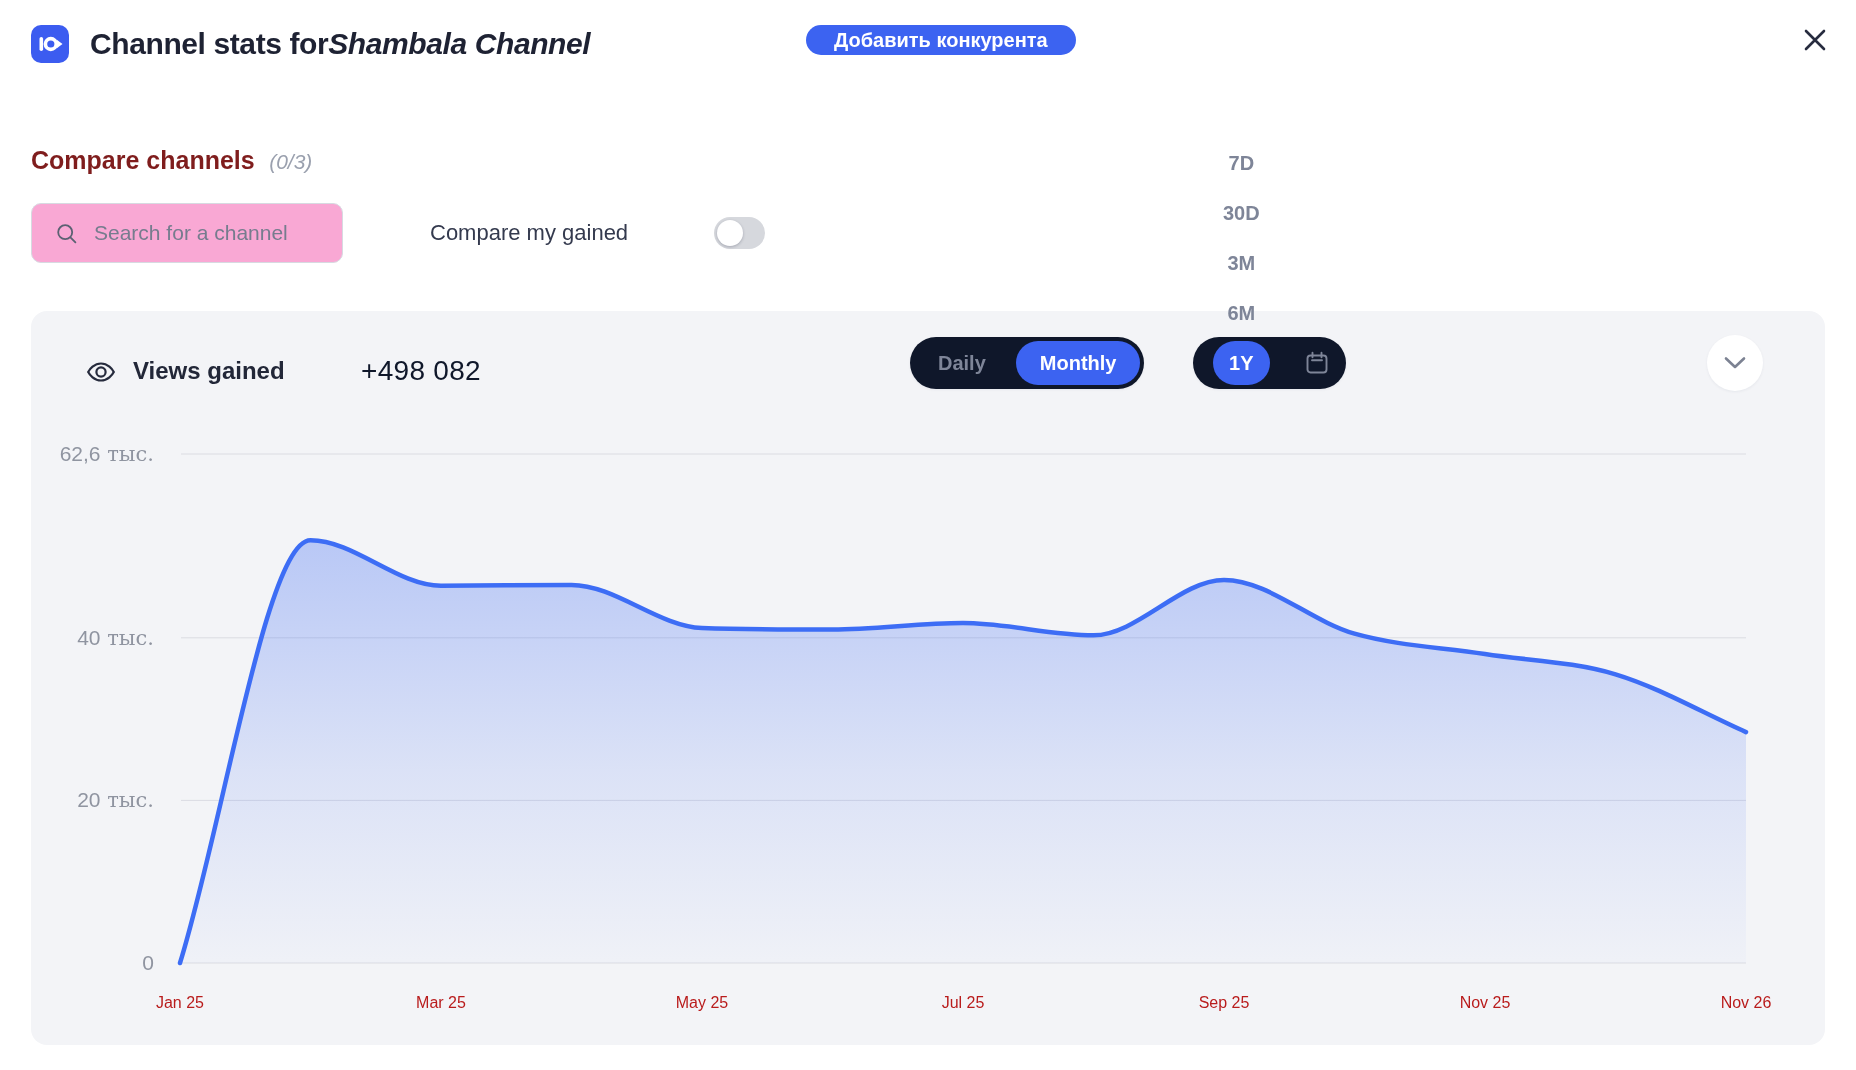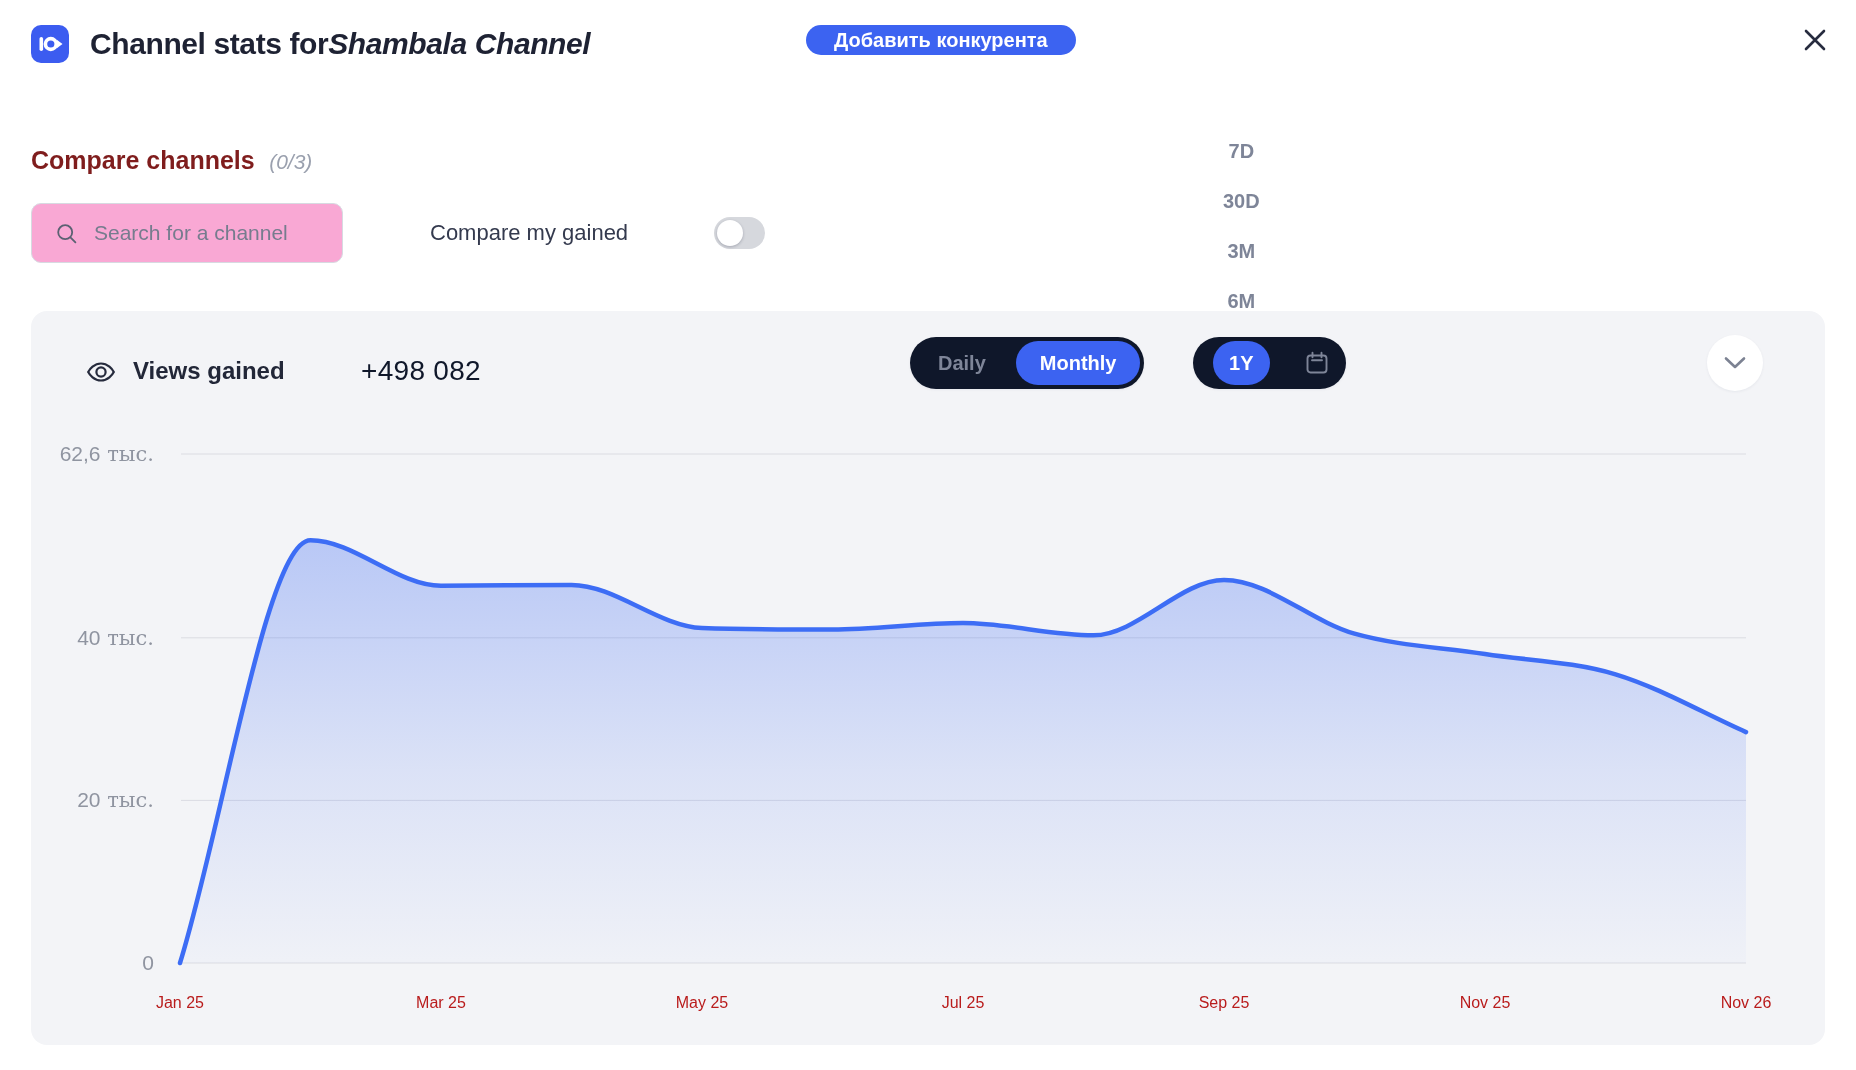--- a/index.html
+++ b/index.html
@@ -48,21 +48,21 @@
 
   .pill-group { display:flex; align-items:flex-end; gap:6px; padding:4px; height:52px;
                 border-radius:26px; background:#0f172a; box-shadow:0 1px 3px rgba(25,35,70,.05); }
   #granularity-group { left:879px; top:26px; }
   #range-group { left:1162px; top:26px; }
   .seg-btn { height:44px; border:none; border-radius:22px; background:transparent;
              display:inline-flex; align-items:center; justify-content:center;
              font-family:"Liberation Sans",sans-serif; font-size:20px; font-weight:700;
              color:#7e8598; cursor:pointer; padding:0 24px; white-space:nowrap; }
   #range-group .seg-btn { padding:0 26px; }
-  #range-group .seg-btn.active { padding:4px 16px; min-width:56px;margin-top:12px; }
+  #range-group .seg-btn.active { padding:4px 16px; min-width:56px; }
   .seg-btn.active { background:#3c63f1; color:#ffffff; }
   .icon-btn { width:50px; height:44px; border:none; background:transparent; cursor:pointer;
               display:inline-flex; align-items:center; justify-content:center; border-radius:22px; }
   .circle-btn { left:1676px; top:24px; width:56px; height:56px; border-radius:50%;
                 background:#ffffff; border:none; cursor:pointer; box-shadow:0 1px 3px rgba(25,35,70,.06);
                 display:flex; align-items:center; justify-content:center; }
 
   
   #chart-svg { position:absolute; left:0; top:0; }
   .y-label { position:absolute; left:18px; width:105px; height:26px; line-height:26px;

